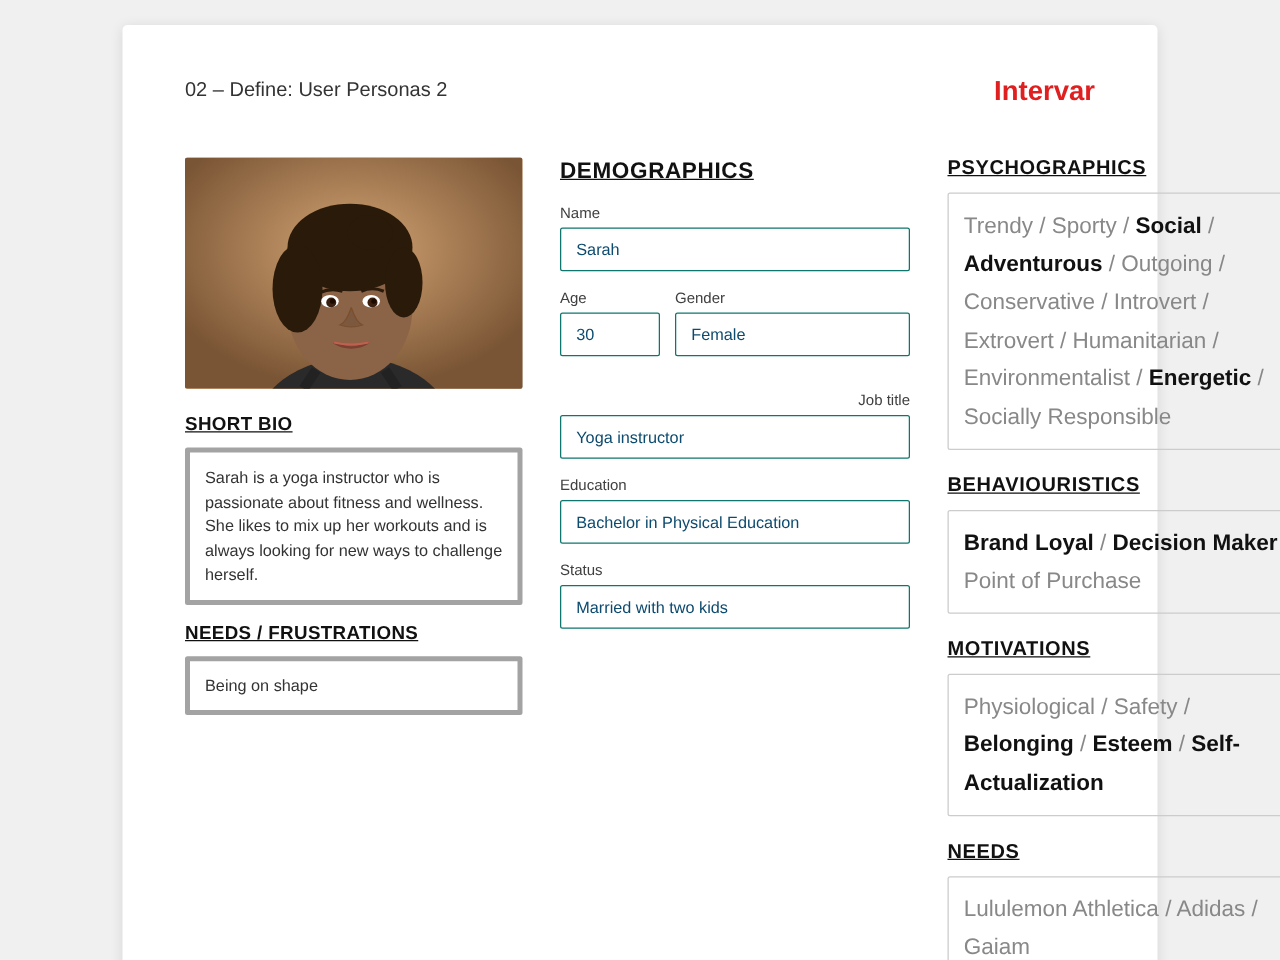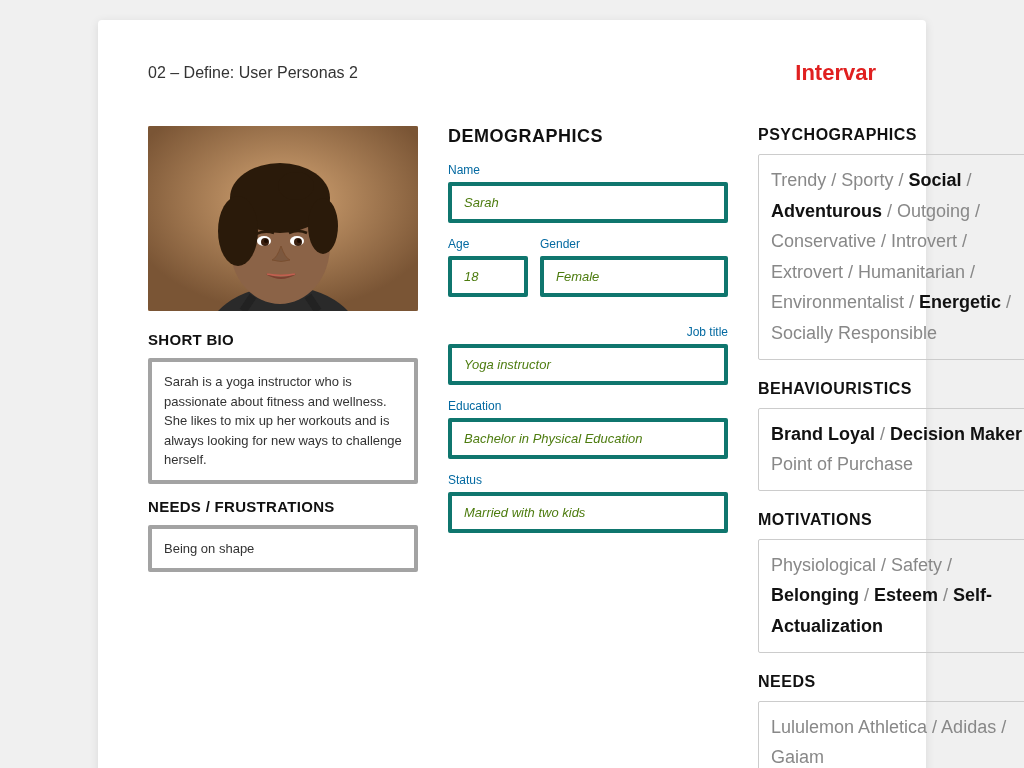--- a/index.html
+++ b/index.html
@@ -56,52 +56,52 @@
       overflow: hidden;
       position: relative;
     }
     
     .section-title {
       font-size: 15px;
       font-weight: 800;
       color: #111;
       margin-bottom: 10px;
       letter-spacing: 0.3px;
+      text-decoration: underline;
     }
     .text-box {
       border: 4px solid #a3a3a3;
       border-radius: 2px;
       padding: 10px 12px;
       font-size: 13px;
       color: #333;
       line-height: 1.5;
       margin-bottom: 14px;
     }
     
     .mid-col {}
     .mid-col .section-title {
       font-size: 18px;
       font-weight: 900;
       letter-spacing: 0.5px;
       margin-bottom: 16px;
     }
     .field-label {
       font-size: 12px;
-      color: #0369a1;
+      color: #404040;
       margin-bottom: 5px;
     }
     .field-input {
-      border: 4px solid #0f766e;
+      border: 1px solid #0f766e;
       border-radius: 2px;
       padding: 9px 12px;
       font-size: 13px;
-      color: #4d7c0f;
+      color: #0c4a6e;
       width: 100%;
       margin-bottom: 14px;
-      font-style: italic;
     }
     .field-row {
       display: flex;
       gap: 12px;
       margin-bottom: 0;
     }
     .field-row .field-group {
       flex: 1;
     }
     .field-row .field-group.narrow {
@@ -214,21 +214,21 @@
 
     <div class="mid-col">
       <div class="section-title">DEMOGRAPHICS</div>
 
       <div class="field-label">Name</div>
       <div class="field-input">Sarah</div>
 
       <div class="field-row">
         <div class="field-group narrow">
           <div class="field-label">Age</div>
-          <div class="field-input">18</div>
+          <div class="field-input">30</div>
         </div>
         <div class="field-group wide">
           <div class="field-label">Gender</div>
           <div class="field-input">Female</div>
         </div>
       </div>
 
       <div class="field-label" style="margin-top:14px;text-align:right;">Job title</div>
       <div class="field-input">Yoga instructor</div>
 

